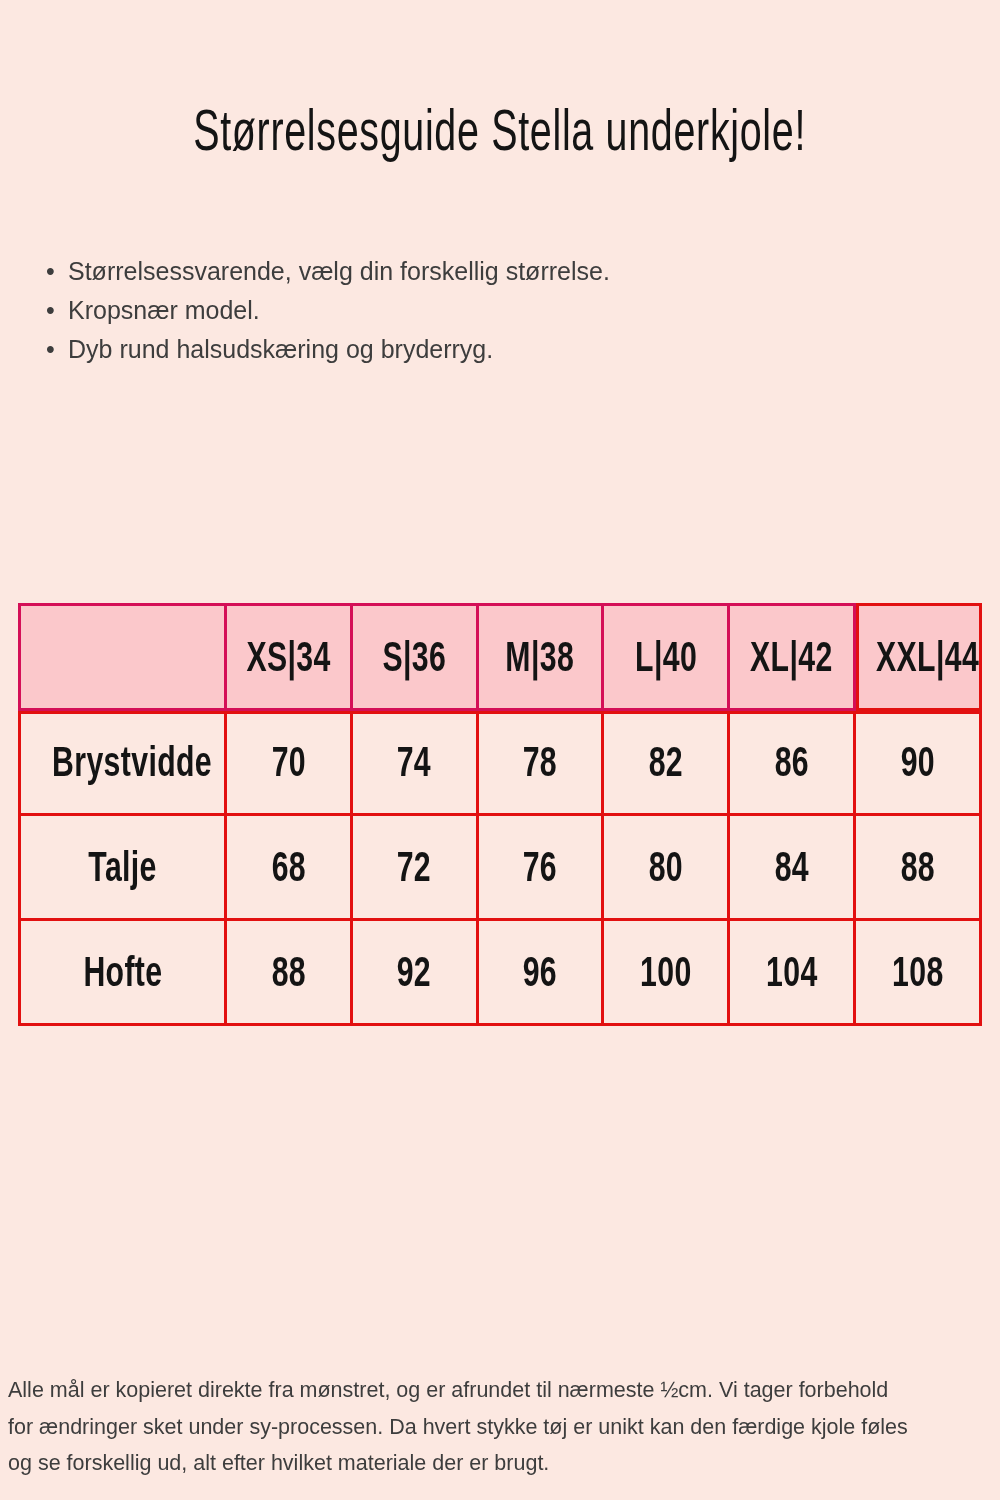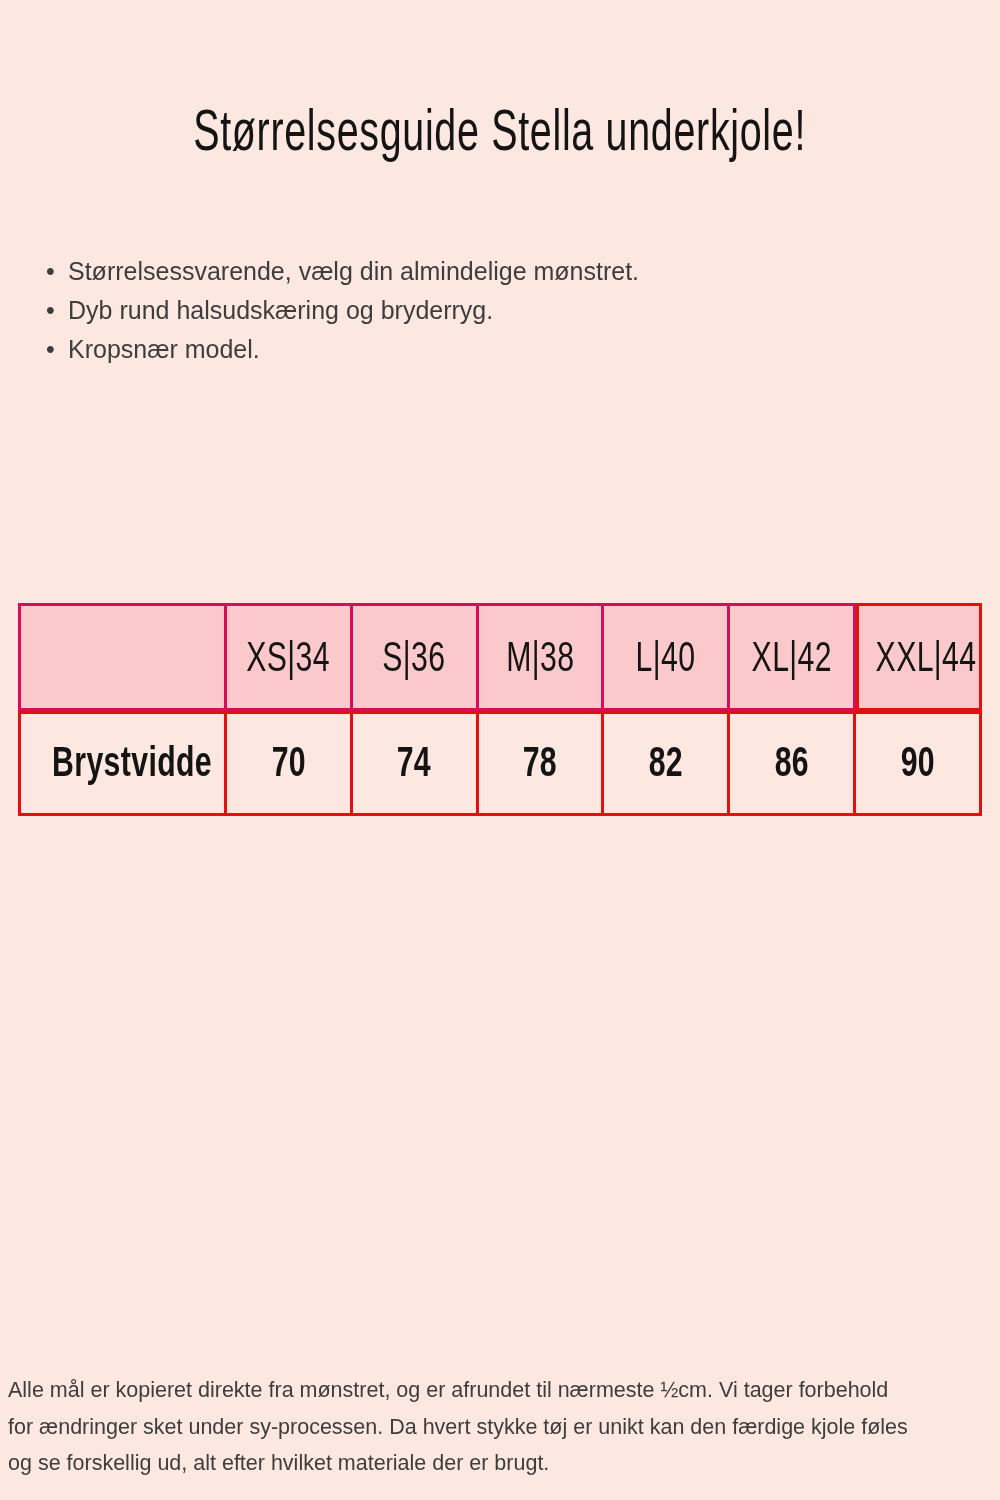--- a/index.html
+++ b/index.html
@@ -40,21 +40,21 @@
   .size-table{
     position:absolute;left:18px;top:603px;width:964px;
     border-collapse:collapse;table-layout:fixed;
   }
   .size-table th,.size-table td{
     height:105px;padding:0;text-align:center;vertical-align:middle;
   }
   .size-table thead th{
     background:var(--hdr-bg);
     border:3px solid var(--crimson);
-    font-weight:400;
+    font-weight:700;
   }
   .size-table thead th.last{
     border-color:var(--red);
     box-shadow:inset 3px 0 0 0 var(--red);
     text-align:center;
   }
   .size-table tbody td{
     background:transparent;
     border:3px solid var(--red);
     font-weight:700;
@@ -75,23 +75,23 @@
   }
 </style>
 </head>
 <body>
 
 <div class="page">
 
   <h1 class="title"><span class="cond">Størrelsesguide Stella underkjole!</span></h1>
 
   <ul class="bullets">
-      <li>Størrelsessvarende, vælg din almindelige mønstret.</li>
+      <li>Størrelsessvarende, vælg din forskellig størrelse.</li>
+      <li>Kropsnær model.</li>
       <li>Dyb rund halsudskæring og bryderryg.</li>
-      <li>Kropsnær model.</li>
     </ul>
 
   <table class="size-table">
     <colgroup>
       <col style="width:206px">
       <col>
         <col>
         <col>
         <col>
         <col>
@@ -111,20 +111,38 @@
     <tbody>
         <tr class="first">
           <td><span class="cond">Brystvidde</span></td>
           <td><span class="cond">70</span></td>
           <td><span class="cond">74</span></td>
           <td><span class="cond">78</span></td>
           <td><span class="cond">82</span></td>
           <td><span class="cond">86</span></td>
           <td><span class="cond">90</span></td>
         </tr>
+        <tr>
+          <td><span class="cond">Talje</span></td>
+          <td><span class="cond">68</span></td>
+          <td><span class="cond">72</span></td>
+          <td><span class="cond">76</span></td>
+          <td><span class="cond">80</span></td>
+          <td><span class="cond">84</span></td>
+          <td><span class="cond">88</span></td>
+        </tr>
+        <tr>
+          <td><span class="cond">Hofte</span></td>
+          <td><span class="cond">88</span></td>
+          <td><span class="cond">92</span></td>
+          <td><span class="cond">96</span></td>
+          <td><span class="cond">100</span></td>
+          <td><span class="cond">104</span></td>
+          <td><span class="cond">108</span></td>
+        </tr>
       </tbody>
   </table>
 
   <p class="footer">Alle mål er kopieret direkte fra mønstret, og er afrundet til nærmeste ½cm. Vi tager forbehold
 for ændringer sket under sy-processen. Da hvert stykke tøj er unikt kan den færdige kjole føles
 og se forskellig ud, alt efter hvilket materiale der er brugt.</p>
 
 </div>
 
 </body></html>

